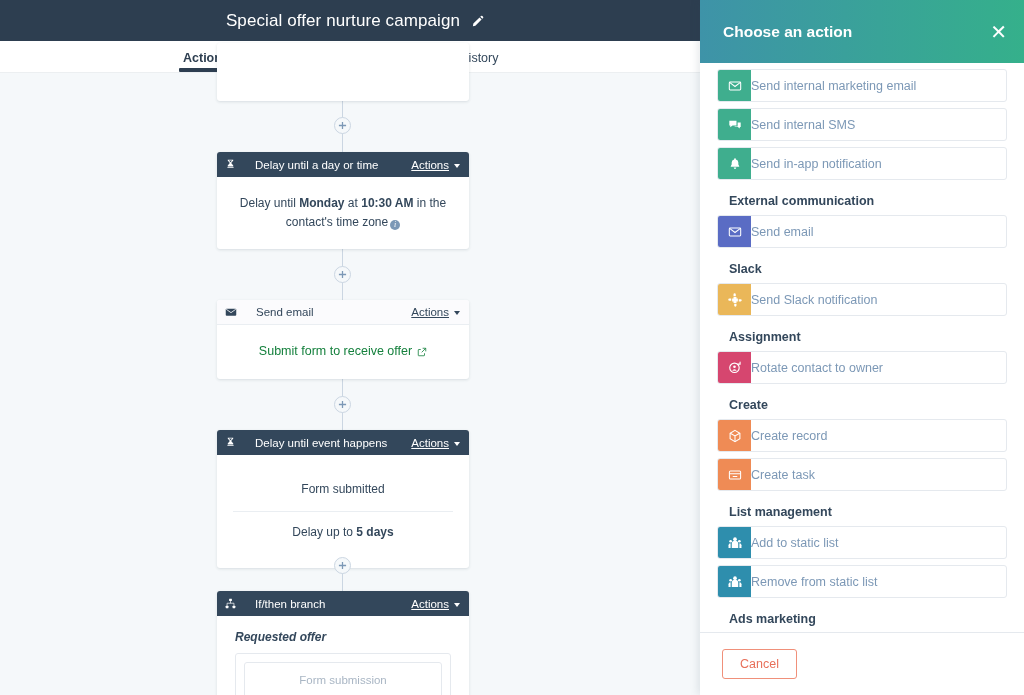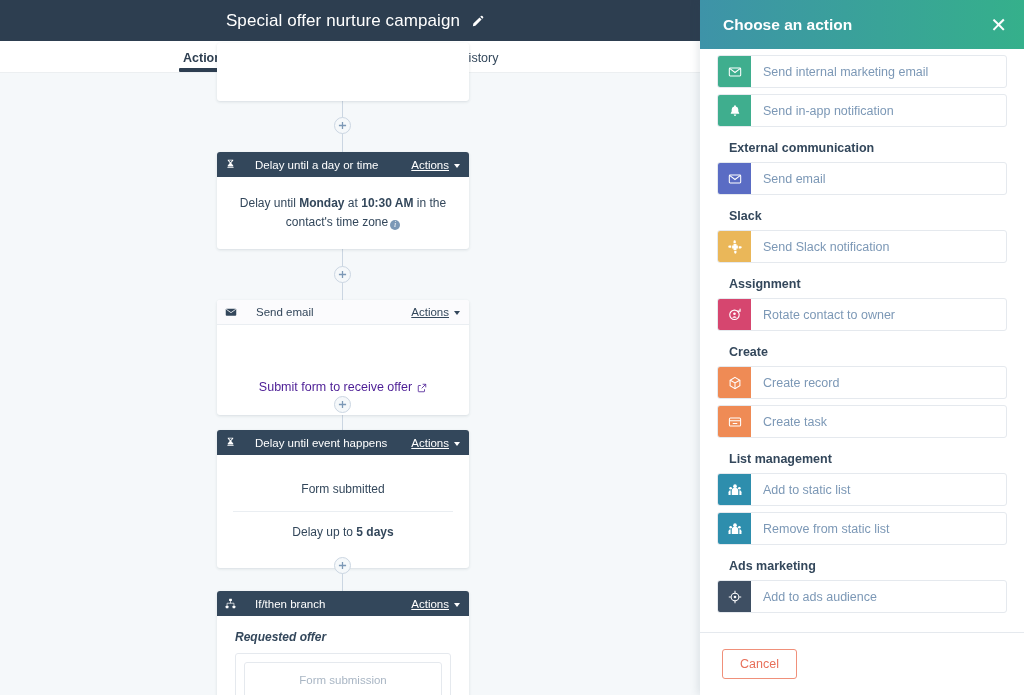--- a/index.html
+++ b/index.html
@@ -137,25 +137,25 @@
     color: #fff;
     font-size: 8px;
     line-height: 10px;
     text-align: center;
     position: relative; top: 1px;
     margin-left: 2px;
     font-family: "Liberation Serif", serif;
     font-style: italic;
   }
   .node-link {
-    color: #4c1d95;
+    color: #15803d;
     font-size: 12.5px;
     text-decoration: none;
     cursor: pointer;
-    display: inline-flex; align-items: center; gap: 5px; margin-top: 36px;
+    display: inline-flex; align-items: center; gap: 5px;
   }
   .split-row {
     padding: 11px 0 12px;
     font-size: 12px;
     color: #33475b;
   }
   .split-row + .split-row { border-top: 1px solid #eaeef2; }
 
   .plus {
     position: absolute;
@@ -196,21 +196,21 @@
   
   .panel {
     position: absolute;
     right: 0; top: 0;
     width: 324px; height: 695px;
     background: #ffffff;
     box-shadow: -2px 0 8px rgba(45,62,80,.12);
     display: flex; flex-direction: column;
   }
   .panel-head {
-    height: 49px;
+    height: 63px;
     background: linear-gradient(90deg, #3e93a8 0%, #35b08b 100%);
     display: flex; align-items: center;
     padding: 0 17px 0 23px;
     flex: none;
   }
   .panel-title {
     flex: 1;
     color: #ffffff;
     font-size: 15.5px;
     font-weight: bold;
@@ -247,21 +247,20 @@
     overflow: hidden;
   }
   .action-ico {
     width: 33px; flex: none;
     display: flex; align-items: center; justify-content: center;
     color: #ffffff;
   }
   .action-label {
     flex: 1;
     display: flex; align-items: center;
-    padding-left: 12px;
     font-size: 12.5px;
     color: #7c98b6;
   }
 
   .panel-foot {
     flex: none;
     height: 63px;
     border-top: 1px solid #e5e9ee;
     background: #ffffff;
     display: flex; align-items: center;
@@ -434,20 +433,29 @@
             <svg width="14" height="14" viewBox="0 0 16 16" fill="none" stroke="currentColor" stroke-width="1.2">
               <rect x="1.5" y="3.5" width="13" height="9" rx="1"></rect>
               <path d="M2.2 4.2L8 8.6l5.8-4.4"></path>
             </svg>
           </div>
           <div class="action-label">Send internal marketing email</div>
         </div>
         <div class="action-row">
           <div class="action-ico" style="background: rgb(63, 174, 142);">
             <svg width="14" height="14" viewBox="0 0 16 16" fill="currentColor">
+              <path d="M1.5 3.2h8.2v5.4H5.2L2.6 10.6V8.6H1.5V3.2z"></path>
+              <path d="M11 5.2h3.5v5.1h-1v1.8l-2.3-1.8H7.6V9.6h3.4V5.2z"></path>
+            </svg>
+          </div>
+          <div class="action-label">Send internal SMS</div>
+        </div>
+        <div class="action-row">
+          <div class="action-ico" style="background: rgb(63, 174, 142);">
+            <svg width="14" height="14" viewBox="0 0 16 16" fill="currentColor">
               <path d="M8 1.4a1 1 0 0 1 1 1v.4a3.8 3.8 0 0 1 2.8 3.6v2.3l1 1.6v.8H3.2v-.8l1-1.6V6.4A3.8 3.8 0 0 1 7 2.8v-.4a1 1 0 0 1 1-1zM6.5 12.1h3a1.5 1.5 0 0 1-3 0z"></path>
             </svg>
           </div>
           <div class="action-label">Send in-app notification</div>
         </div>
         <div class="group-title">External communication</div>
         <div class="action-row">
           <div class="action-ico" style="background: rgb(90, 108, 196);">
             <svg width="14" height="14" viewBox="0 0 16 16" fill="none" stroke="currentColor" stroke-width="1.2">
               <rect x="1.5" y="3.5" width="13" height="9" rx="1"></rect>

